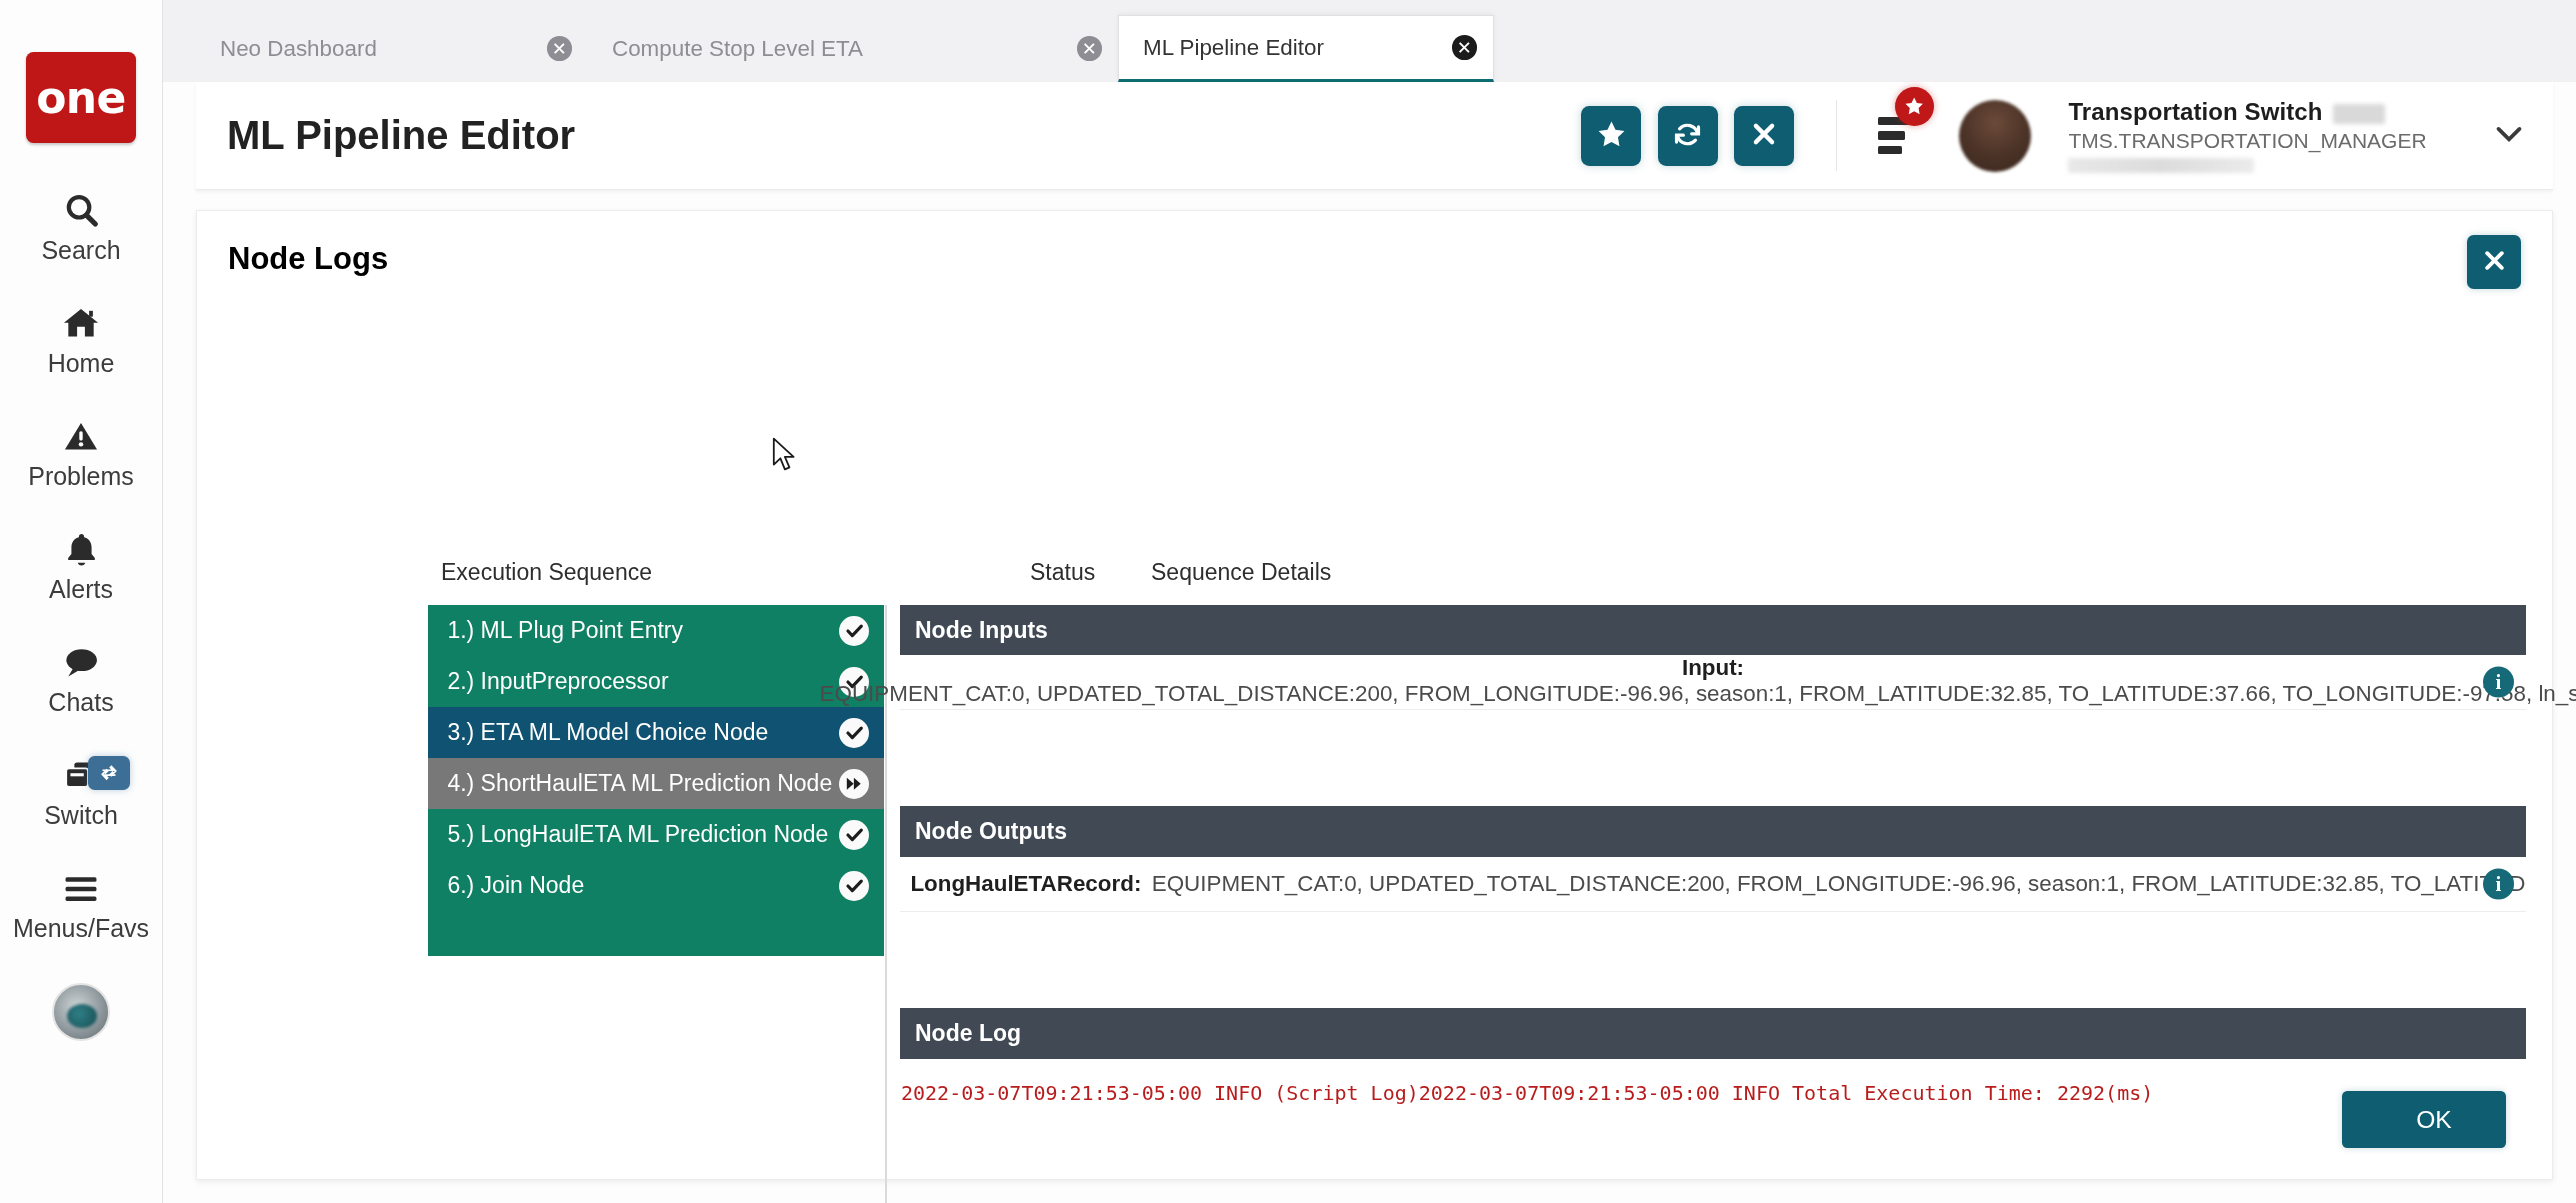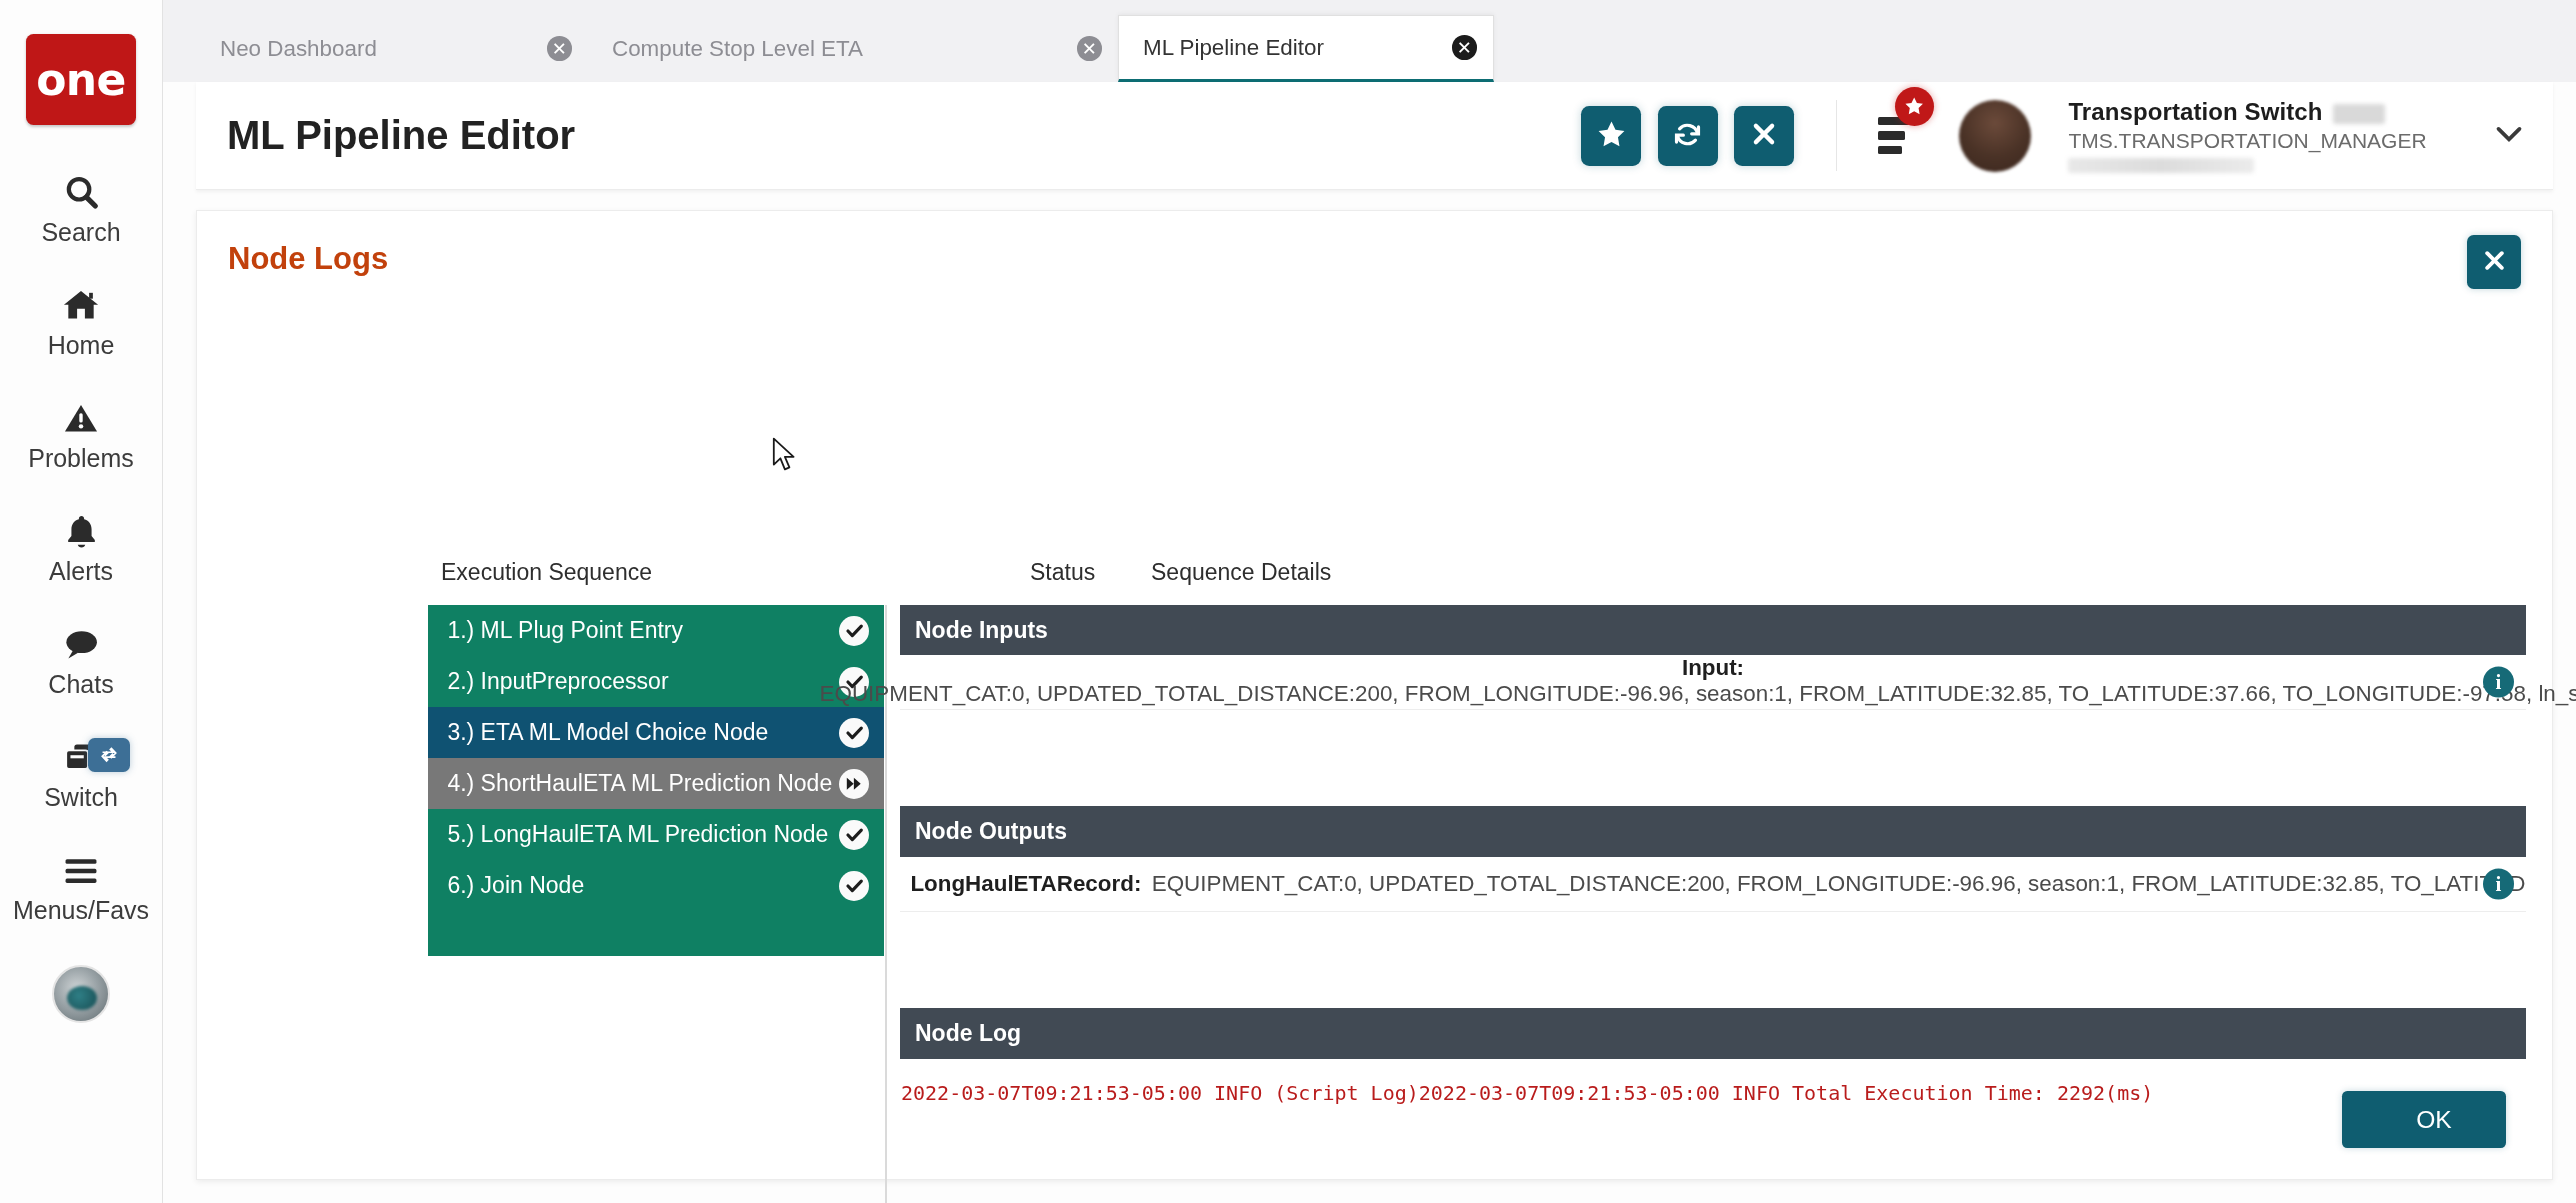--- a/index.html
+++ b/index.html
@@ -9,21 +9,21 @@
     background: #ffffff;
     overflow: hidden;
   }
   #root { position: relative; width: 2576px; height: 1204px; background:#fdfdfd; }
 
   
   .rail {
     position: absolute; left: 0; top: 0; width: 163px; height: 1204px;
     background: #fdfdfd; border-right: 0.7px solid #e2e2e2;
     display: flex; flex-direction: column; align-items: center;
-    padding-top: 34px;
+    padding-top: 52px;
   }
   .logo {
     width: 110px; height: 91px; background: #bf1717;
     border-radius: 7.5px; display: flex; align-items: center; justify-content: center;
     box-shadow: 0 1.5px 3px rgba(0,0,0,.22);
   }
   .logo-text {
     color: #fff; font-size: 44px; font-weight: 700; letter-spacing: -0.7px;
     font-family: "DejaVu Sans", sans-serif; line-height: 1;
   }
@@ -129,21 +129,21 @@
     filter: blur(2.2px); margin-left:10.4px; vertical-align: middle; border-radius:2.2px;
   }
   .chev { margin-left: 52px; margin-right: 30px; font-size: 28px; color: #444; cursor: pointer; font-weight:700;}
 
   
   .panel {
     position: absolute; left: 196px; top: 210px; width: 2357px; height: 970px;
     background: #ffffff; border: 0.7px solid #ececec;
     box-shadow: 0 1.5px 6px rgba(0,0,0,.07);
   }
-  .panel-title { position:absolute; left: 31px; top: 30px; font-size: 31px; font-weight: 700; color: #c2410c; }
+  .panel-title { position:absolute; left: 31px; top: 30px; font-size: 31px; font-weight: 700; color: #000000; }
   .panel-close {
     position:absolute; right: 31px; top: 24px; width: 54px; height: 54px;
     background:#0f5d70; border-radius: 6.7px; display:flex; align-items:center; justify-content:center;
     cursor:pointer; box-shadow:0 0 7.5px rgba(15,93,112,.25);
   }
 
   .colheads { position:absolute; left: 31px; top: 348px; width: 2290px; }
   .ch { position:absolute; font-size: 23px; color: #2e2e2e; top: 0; }
   .ch-exec { left: 213px; }
   .ch-status { left: 802px; text-align: center; }

